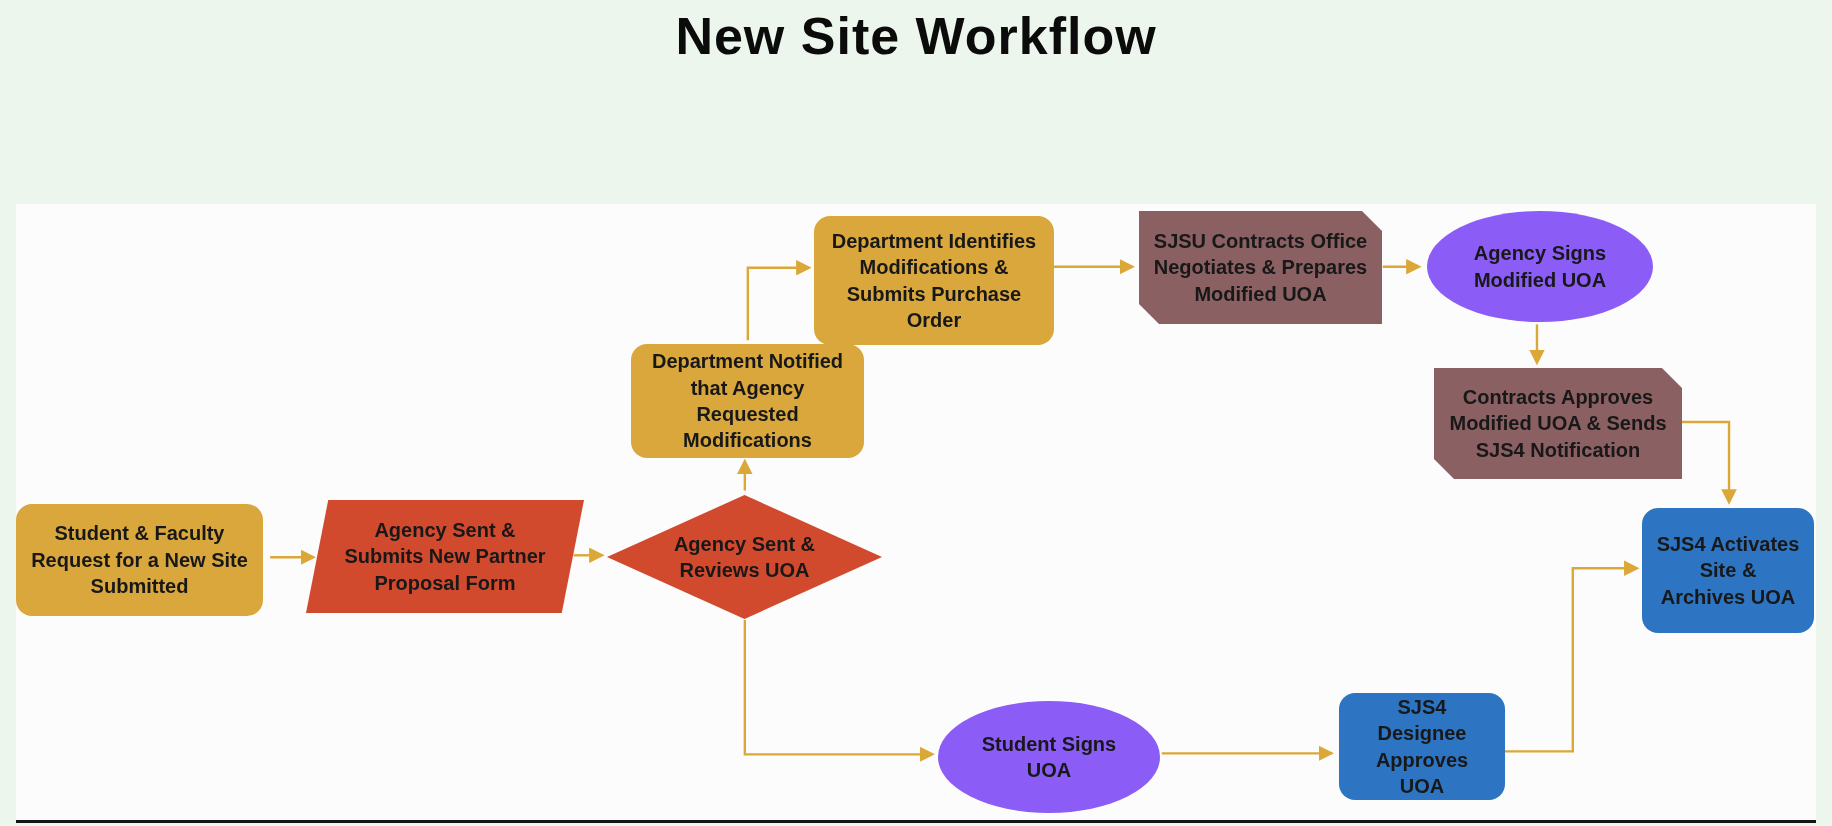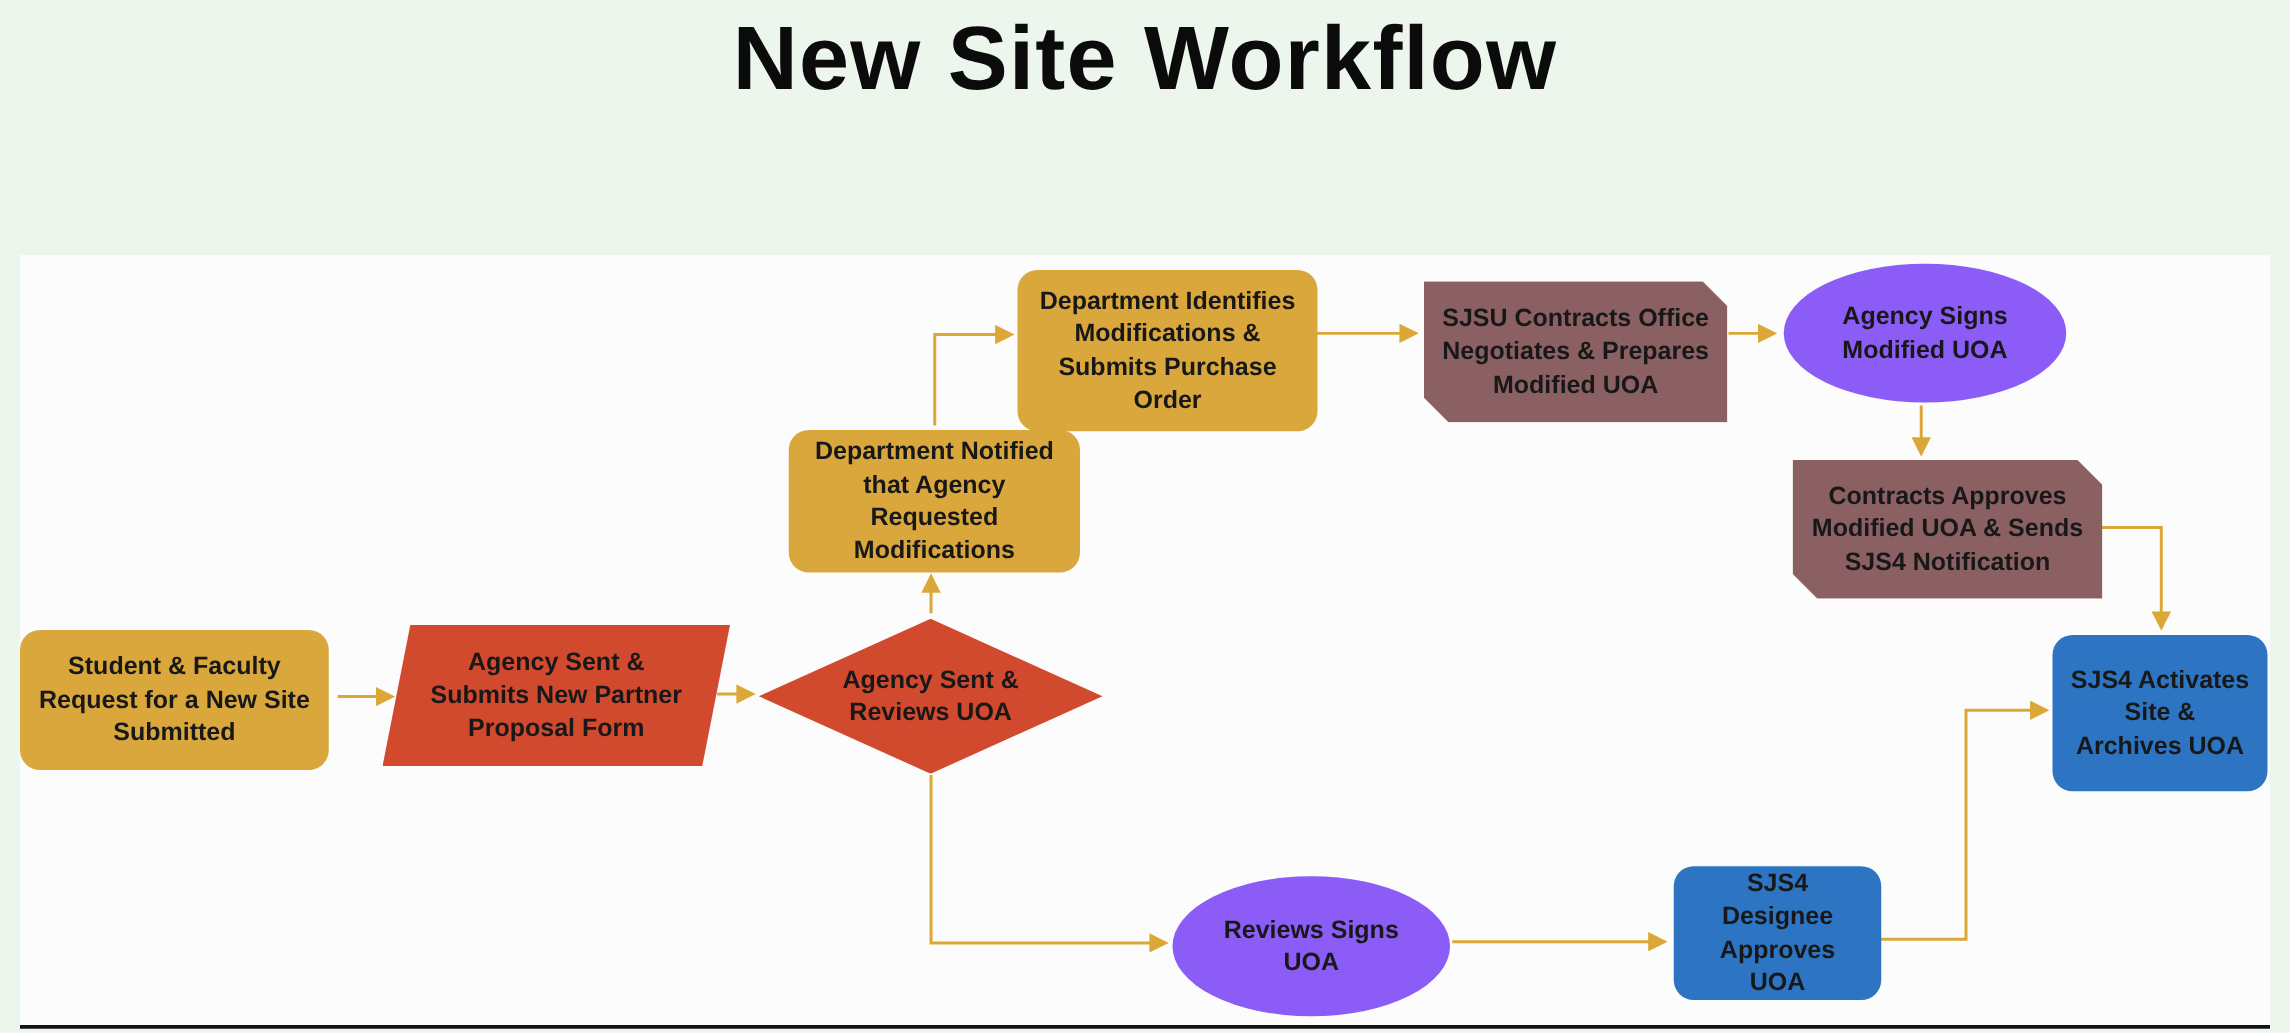--- a/index.html
+++ b/index.html
@@ -11,21 +11,21 @@
   }
   .page {
     position: relative;
     width: 1832px; height: 826px;
     background: #edf6ed;
   }
   .title {
     position: absolute;
     top: 6px; left: 0; width: 100%;
     text-align: center;
-    font-size: 72px;
+    font-size: 52px;
     font-weight: 700;
     letter-spacing: 1px;
     color: #0b0b0b;
   }
   .canvas {
     position: absolute;
     left: 16px; top: 204px;
     width: 1800px; height: 619px;
     background: #fcfcfc;
     border-bottom: 3px solid #141414;
@@ -109,38 +109,38 @@
     </div>
 
     <div class="node shape-rounded fill-gold" style="left:615px; top:140px; width:233px; height:114px;">
       <span>Department Notified that Agency Requested Modifications</span>
     </div>
 
     <div class="node shape-rounded fill-gold" style="left:798px; top:12px; width:240px; height:129px;">
       <span>Department Identifies Modifications &amp; Submits Purchase Order</span>
     </div>
 
-    <div class="node shape-cutcorner fill-mauve" style="left:1123px; top:21px; width:243px; height:113px;">
+    <div class="node shape-cutcorner fill-mauve" style="left:1123px; top:7px; width:243px; height:113px;">
       <span>SJSU Contracts Office Negotiates &amp; Prepares Modified UOA</span>
     </div>
 
     <div class="node shape-ellipse fill-gray" style="left:1411px; top:7px; width:226px; height:111px;">
       <span>Agency Signs Modified UOA</span>
     </div>
 
     <div class="node shape-cutcorner fill-mauve" style="left:1418px; top:164px; width:248px; height:111px;justify-content:center;">
       <span>Contracts Approves Modified UOA &amp; Sends SJS4 Notification</span>
     </div>
 
     <div class="node shape-rounded fill-blue" style="left:1626px; top:304px; width:172px; height:125px;">
       <span>SJS4 Activates Site &amp; Archives UOA</span>
     </div>
 
     <div class="node shape-ellipse fill-gray" style="left:922px; top:497px; width:222px; height:112px;">
-      <span>Reviews Signs UOA</span>
+      <span>Student Signs UOA</span>
     </div>
 
     <div class="node shape-rounded fill-blue" style="left:1323px; top:489px; width:166px; height:107px;">
       <span>SJS4 Designee Approves UOA</span>
     </div>
 
   </div>
 </div>
 
 </body></html>

